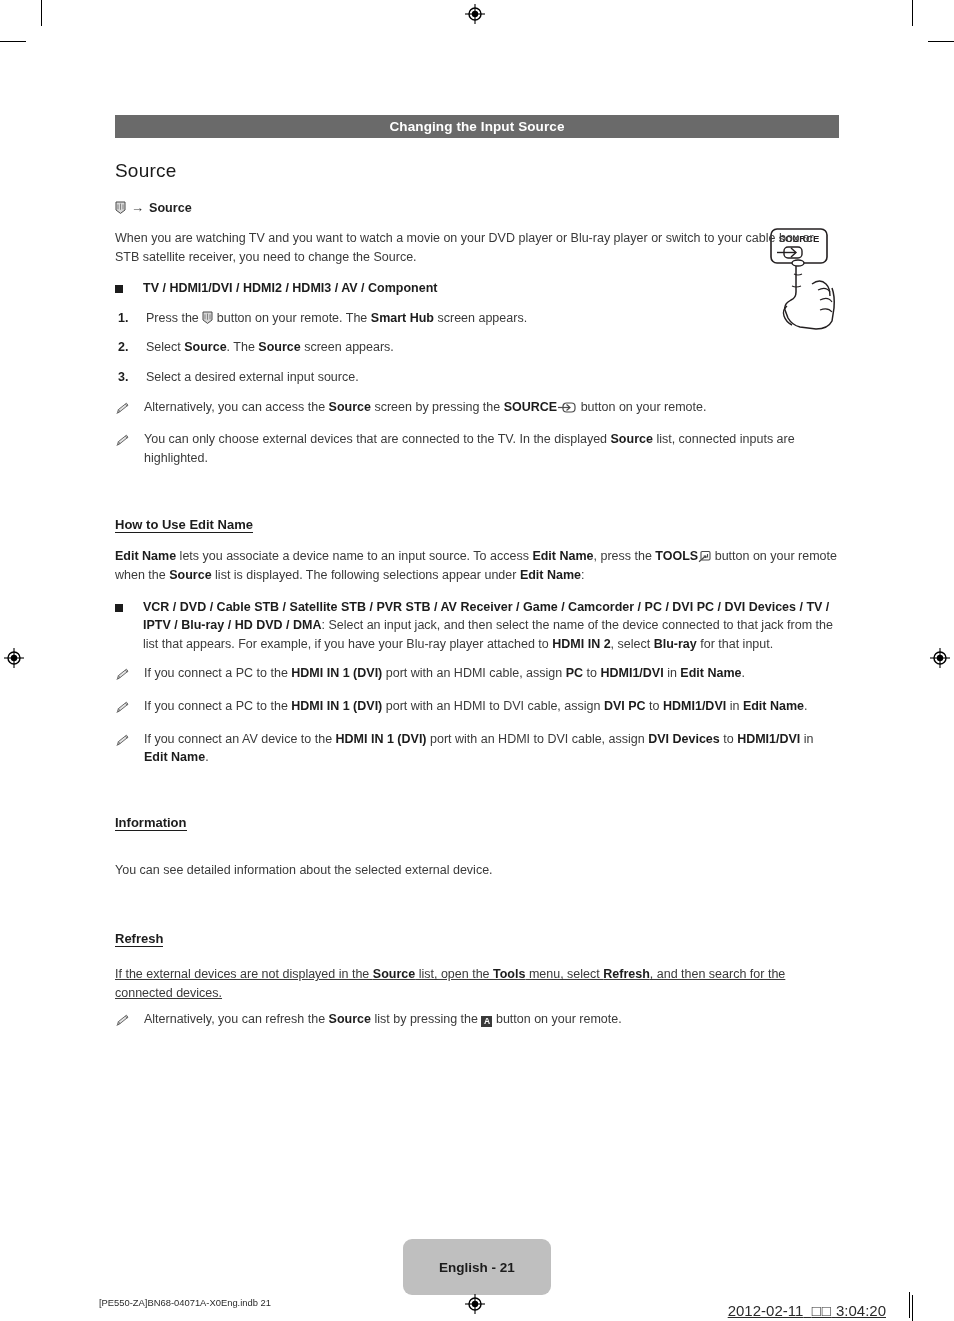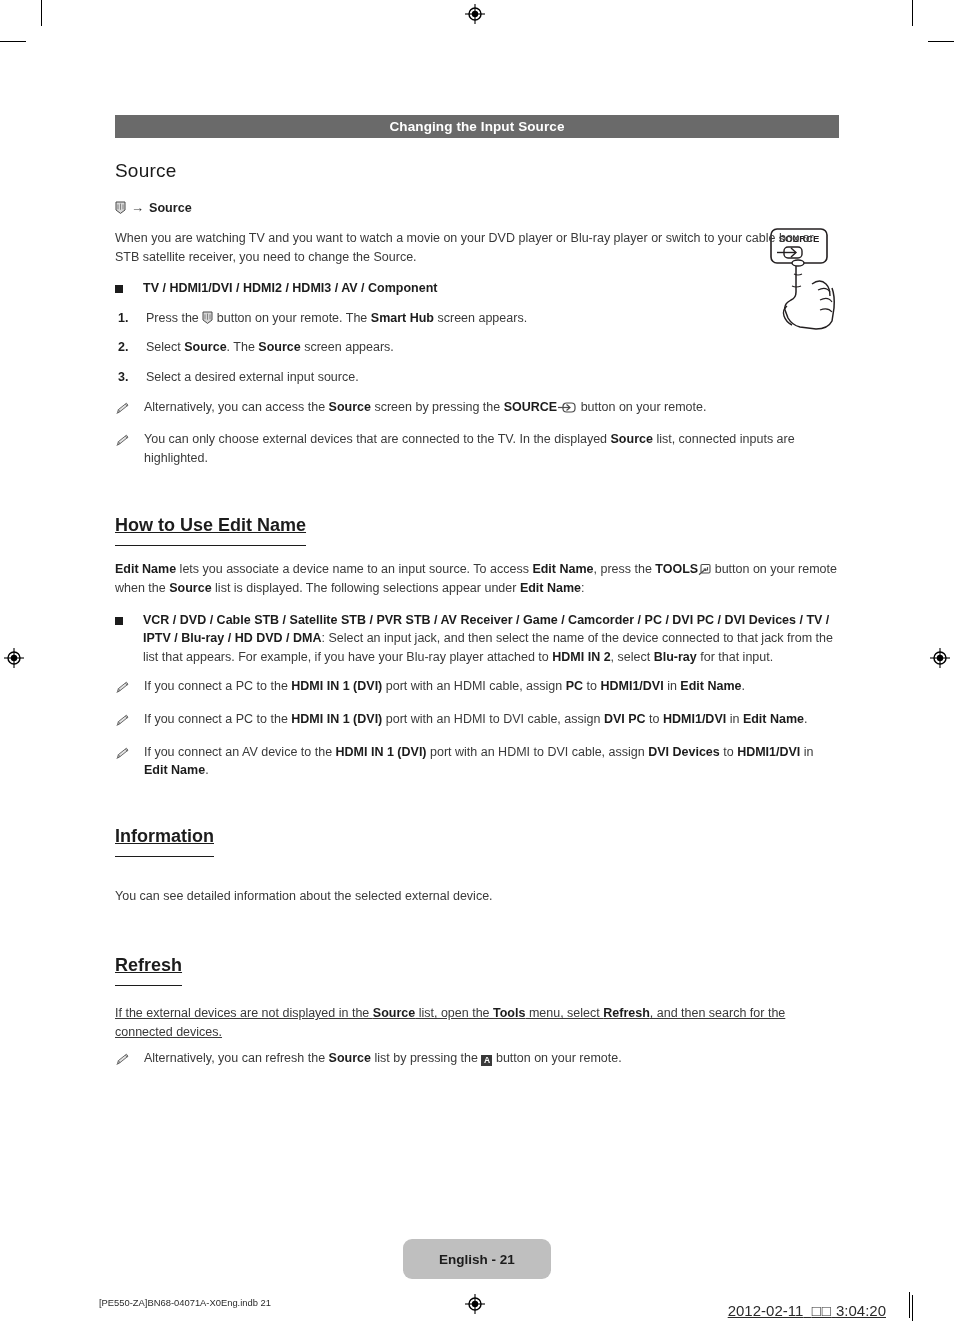--- a/index.html
+++ b/index.html
@@ -147,48 +147,47 @@
     font-weight: bold;
     text-align: center;
     line-height: 11px;
     font-family: "Liberation Sans", sans-serif;
   }
   .pencil-icon { width: 14px; height: 12px; display:inline-block; }
   .pencil-icon svg { display:block; }
 
   
   h2.sub {
-    font-size: 18px;
+    font-size: 13px;
     font-weight: bold;
     color: #1c1c1c;
     margin: 0 0 14px 0;
     display: inline-block;
     border-bottom: 1.6px solid #1c1c1c;
-    padding-bottom: 9px;
-    text-decoration: underline;
+    padding-bottom: 0;
   }
   .sub-wrap { margin-top: 34px; }
 
   
   .remote-ill {
     position: absolute;
     left: 758px;
     top: 226px;
     width: 92px;
     height: 112px;
   }
   .remote-ill svg { display: block; }
 
   
   .page-pill {
     position: absolute;
     left: 403px;
     top: 1239px;
     width: 148px;
-    height: 40px;
+    height: 56px;
     background: #bfbfbf;
     border-radius: 9px;
     display: flex;
     align-items: center;
     justify-content: center;
     font-size: 13.5px;
     font-weight: bold;
     color: #1c1c1c;
   }
   .foot-left {

